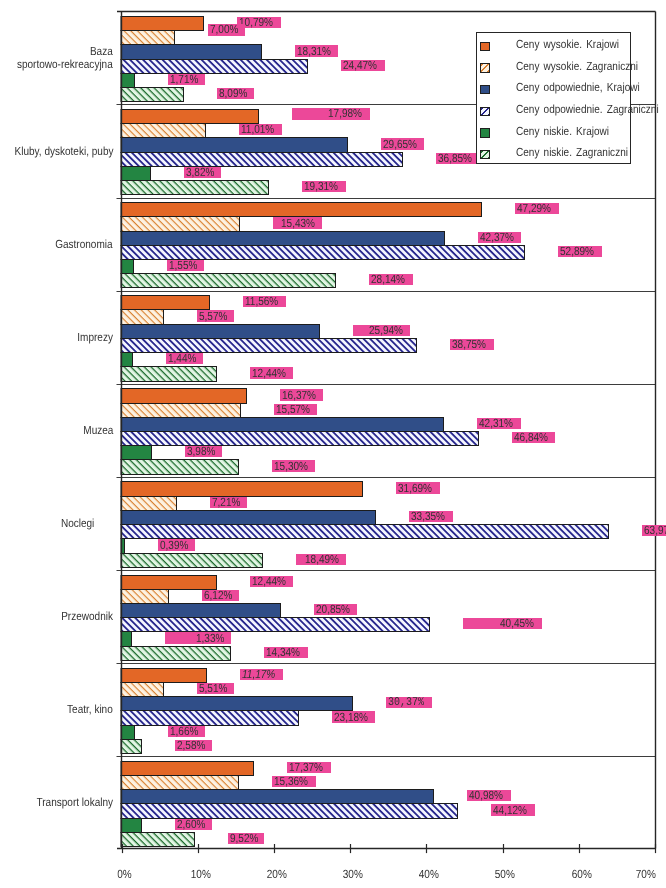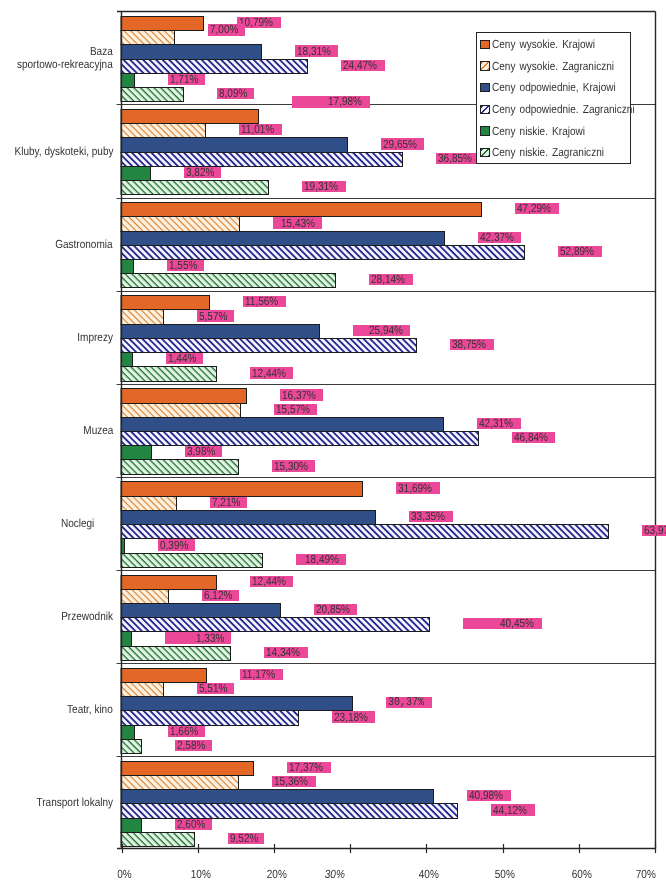--- a/index.html
+++ b/index.html
@@ -17,21 +17,21 @@
   .val-label{position:absolute;background:#ec4899;line-height:11.6px;
              height:11.6px;padding:0 1.5px 0 2px;overflow:visible;margin-left:32px;}
   .val-label > span{display:inline-block;font-size:11.8px;color:#333333;
              white-space:nowrap;position:relative;top:-0.7px;
              transform:scaleX(0.85) translateZ(0);transform-origin:0% 50%;}
   .tick-label{position:absolute;white-space:nowrap;}
   .tick-label > span{display:inline-block;font-size:11.8px;color:#333333;
              white-space:nowrap;transform:scaleX(0.85) translateZ(0);transform-origin:50% 50%;}
   .legend-box{position:absolute;border:1.3px solid #262626;background:#fff;
              box-sizing:border-box;}
-  .legend-item{position:absolute;display:flex;align-items:center;}
+  .legend-item{position:absolute;display:flex;align-items:flex-end;gap:24px;}
   .legend-sw{width:10px;height:9.4px;border:1.1px solid #1f1f1f;box-sizing:border-box;
              flex:0 0 auto;}
   .legend-txt{font-size:11.8px;color:#333333;white-space:nowrap;
              margin-left:2.6px;display:inline-block;line-height:13px;word-spacing:1.6px;
              transform:scaleX(0.85) translateZ(0);transform-origin:0% 50%;}
 </style>
 </head>
 <body>
 
 <div id="root">
@@ -141,21 +141,21 @@
       <div class="cat-label" style="right: 553px; top: 693.633px; width: 113px; height: 32px; display: flex; align-items: center; justify-content: flex-end;"><span>Teatr, kino</span></div>
       <div class="cat-label" style="right: 553px; top: 786.744px; width: 113px; height: 32px; display: flex; align-items: center; justify-content: flex-end;"><span>Transport lokalny</span></div>
     </div>
   <div id="val-labels">
       <div class="val-label" style="left: 205.22px; top: 16.9px;"><span>10,79%</span></div>
       <div class="val-label" style="left: 176.34px; top: 24px;"><span>7,00%</span></div>
       <div class="val-label" style="left: 262.522px; top: 45.4px;"><span>18,31%</span></div>
       <div class="val-label" style="left: 309.461px; top: 59.9px;"><span>24,47%</span></div>
       <div class="val-label" style="left: 136.03px; top: 73.9px;"><span>1,71%</span></div>
       <div class="val-label" style="left: 184.646px; top: 87.9px;"><span>8,09%</span></div>
-      <div class="val-label" style="left: 260.008px; top: 96px; padding-left: 36px;"><span>17,98%</span></div>
+      <div class="val-label" style="left: 260.008px; top: 108px; padding-left: 36px;"><span>17,98%</span></div>
       <div class="val-label" style="left: 206.896px; top: 123.9px;"><span>11,01%</span></div>
       <div class="val-label" style="left: 348.933px; top: 138.4px; text-align: center;"><span>29,65%</span></div>
       <div class="val-label" style="left: 403.797px; top: 152.9px;"><span>36,85%</span></div>
       <div class="val-label" style="left: 152.108px; top: 166.9px;"><span>3,82%</span></div>
       <div class="val-label" style="left: 270.142px; top: 180.9px;"><span>19,31%</span></div>
       <div class="val-label" style="left: 483.35px; top: 202.9px;"><span>47,29%</span></div>
       <div class="val-label" style="left: 240.577px; top: 217.4px; padding-left: 8px;"><span>15,43%</span></div>
       <div class="val-label" style="left: 445.859px; top: 231.9px;"><span>42,37%</span></div>
       <div class="val-label" style="left: 526.022px; top: 245.9px;"><span>52,89%</span></div>
       <div class="val-label" style="left: 134.811px; top: 259.9px;"><span>1,55%</span></div>
@@ -177,38 +177,38 @@
       <div class="val-label" style="left: 377.127px; top: 510.9px;"><span>33,35%</span></div>
       <div class="val-label" style="left: 610.451px; top: 524.9px;"><span>63,97%</span></div>
       <div class="val-label" style="left: 125.972px; top: 539.4px;"><span>0,39%</span></div>
       <div class="val-label" style="left: 263.894px; top: 553.9px; padding-left: 9px;"><span>18,49%</span></div>
       <div class="val-label" style="left: 217.793px; top: 575.9px;"><span>12,44%</span></div>
       <div class="val-label" style="left: 169.634px; top: 589.9px;"><span>6,12%</span></div>
       <div class="val-label" style="left: 281.877px; top: 603.9px;"><span>20,85%</span></div>
       <div class="val-label" style="left: 431.229px; top: 617.9px; padding-left: 37px;"><span>40,45%</span></div>
       <div class="val-label" style="left: 133.135px; top: 632.4px; padding-left: 31px;"><span>1,33%</span></div>
       <div class="val-label" style="left: 232.271px; top: 646.9px;"><span>14,34%</span></div>
-      <div class="val-label" style="left: 208.115px; top: 668.9px;"><span>11,17%</span></div>
+      <div class="val-label" style="left: 208.115px; top: 668.9px; font-style: italic;"><span>11,17%</span></div>
       <div class="val-label" style="left: 164.986px; top: 682.9px;"><span>5,51%</span></div>
       <div class="val-label" style="left: 354.419px; top: 696.9px; font-family: Liberation Mono, monospace;"><span>30,37%</span></div>
       <div class="val-label" style="left: 299.632px; top: 711.4px;"><span>23,18%</span></div>
       <div class="val-label" style="left: 135.649px; top: 725.9px;"><span>1,66%</span></div>
       <div class="val-label" style="left: 142.66px; top: 739.9px;"><span>2,58%</span></div>
       <div class="val-label" style="left: 255.359px; top: 761.9px;"><span>17,37%</span></div>
       <div class="val-label" style="left: 240.043px; top: 775.9px;"><span>15,36%</span></div>
       <div class="val-label" style="left: 435.268px; top: 789.9px;"><span>40,98%</span></div>
       <div class="val-label" style="left: 459.194px; top: 804.4px;"><span>44,12%</span></div>
       <div class="val-label" style="left: 142.812px; top: 818.9px;"><span>2,60%</span></div>
       <div class="val-label" style="left: 195.542px; top: 832.9px;"><span>9,52%</span></div>
     </div>
   <div id="tick-labels">
       <div class="tick-label" style="text-align: center; left: 94.3px; top: 864.9px; width: 60px;"><span>0%</span></div>
       <div class="tick-label" style="text-align: center; left: 170.5px; top: 864.9px; width: 60px;"><span>10%</span></div>
       <div class="tick-label" style="text-align: center; left: 246.7px; top: 864.9px; width: 60px;"><span>20%</span></div>
-      <div class="tick-label" style="left: 322.9px; top: 864.9px; width: 60px; font-style: italic;"><span>30%</span></div>
+      <div class="tick-label" style="text-align: center; left: 322.9px; top: 864.9px; width: 60px;"><span>30%</span></div>
       <div class="tick-label" style="text-align: center; left: 399.1px; top: 864.9px; width: 60px;"><span>40%</span></div>
       <div class="tick-label" style="text-align: center; left: 475.3px; top: 864.9px; width: 60px;"><span>50%</span></div>
       <div class="tick-label" style="text-align: center; left: 551.5px; top: 864.9px; width: 60px;"><span>60%</span></div>
       <div class="tick-label" style="text-align: center; left: 615.5px; top: 864.9px; width: 60px;"><span>70%</span></div>
     </div>
   <div class="legend-box" id="legend" style="left: 475.5px; top: 32px; width: 155px; height: 132px;">
       <div class="legend-item" style="left: 3px; top: 5px;">
         <span class="legend-sw" style="background: rgb(227, 103, 38);"></span>
         <span class="legend-txt">Ceny wysokie. Krajowi</span>
       </div>

